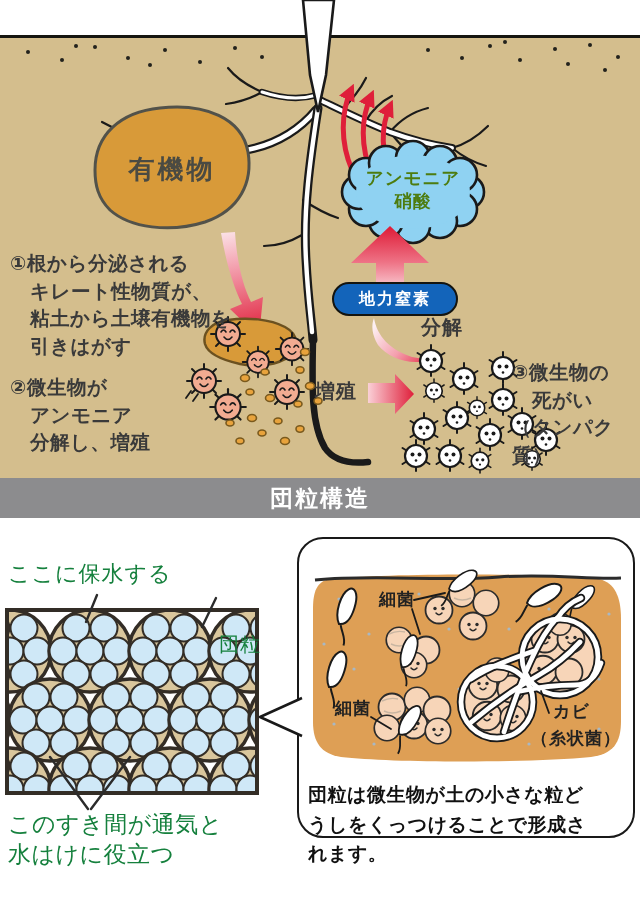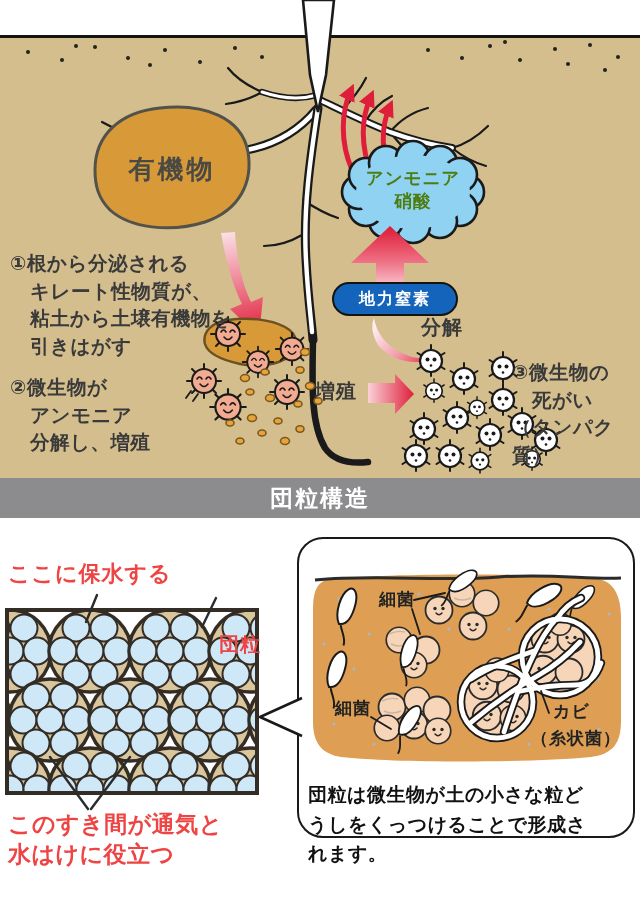--- a/index.html
+++ b/index.html
@@ -15,21 +15,21 @@
   .cloud-lbl{left:348px;top:167px;width:130px;text-align:center;
              font-size:17.5px;line-height:23px;color:#4d7c0f;font-weight:600;letter-spacing:1px;}
   .pill{left:332px;top:282px;width:126px;height:34px;background:#1364ba;
         border:2.5px solid #14140f;border-radius:19px;box-sizing:border-box;
         color:#fff;font-weight:700;font-size:16px;letter-spacing:2px;
         display:flex;align-items:center;justify-content:center;}
   .small-lbl{font-size:20px;color:#3a3a3a;font-weight:600;letter-spacing:1px;}
   .banner{left:0;top:478px;width:640px;height:40px;background:#8c8c8e;
           color:#fff;font-size:23px;font-weight:700;letter-spacing:2px;
           display:flex;align-items:center;justify-content:center;}
-  .bt{color:#ef4444;font-weight:700;}
+  .bt{color:#15803d;font-weight:400;}
   .water-lbl{left:8px;top:559px;font-size:22px;letter-spacing:1px;}
   .danryu-lbl{left:219px;top:583px;font-size:20px;letter-spacing:1px;margin-top:48px;}
   .gap-cap{left:8px;top:809px;font-size:23px;line-height:30px;letter-spacing:0.5px;}
   .right-box{left:297px;top:537px;width:338px;height:301px;background:#fff;
              border:2.5px solid #191919;border-radius:26px;box-sizing:border-box;}
   .in-lbl{position:absolute;font-size:17px;color:#222;font-weight:600;letter-spacing:1px;}
   .caption{position:absolute;left:9px;top:241px;width:320px;
            font-size:19px;line-height:29.5px;color:#111;font-weight:600;letter-spacing:0.5px;}
 </style>
 </head>

